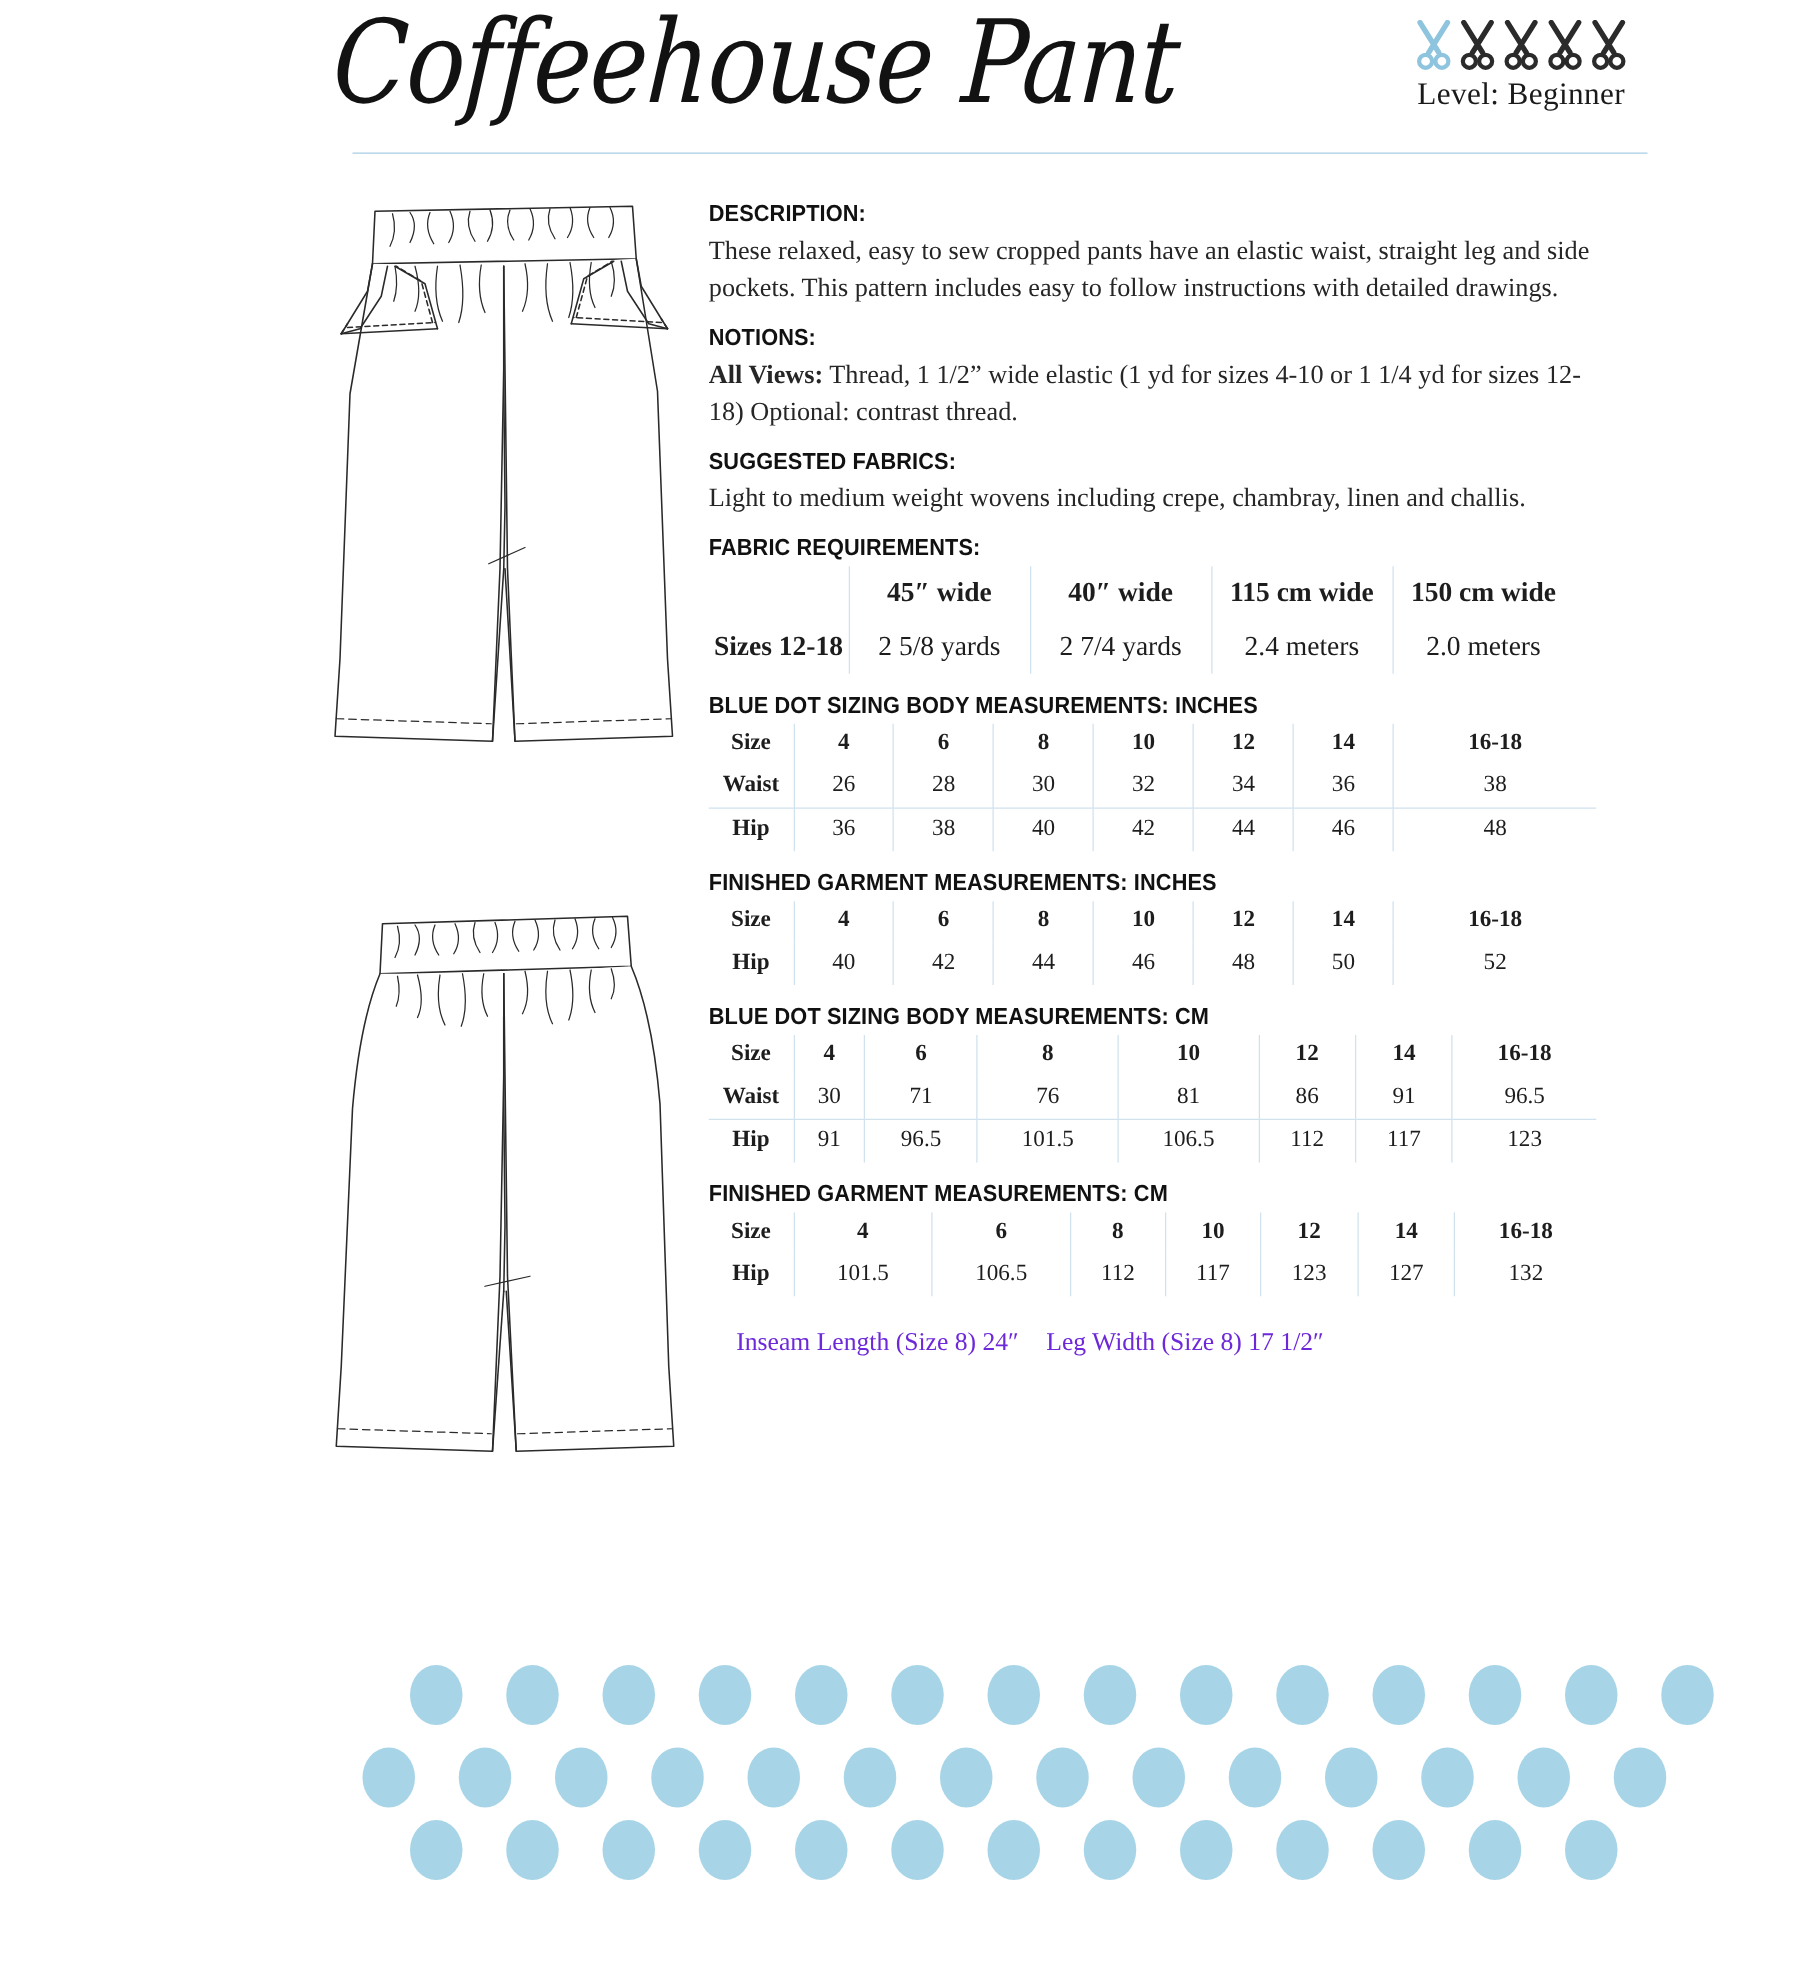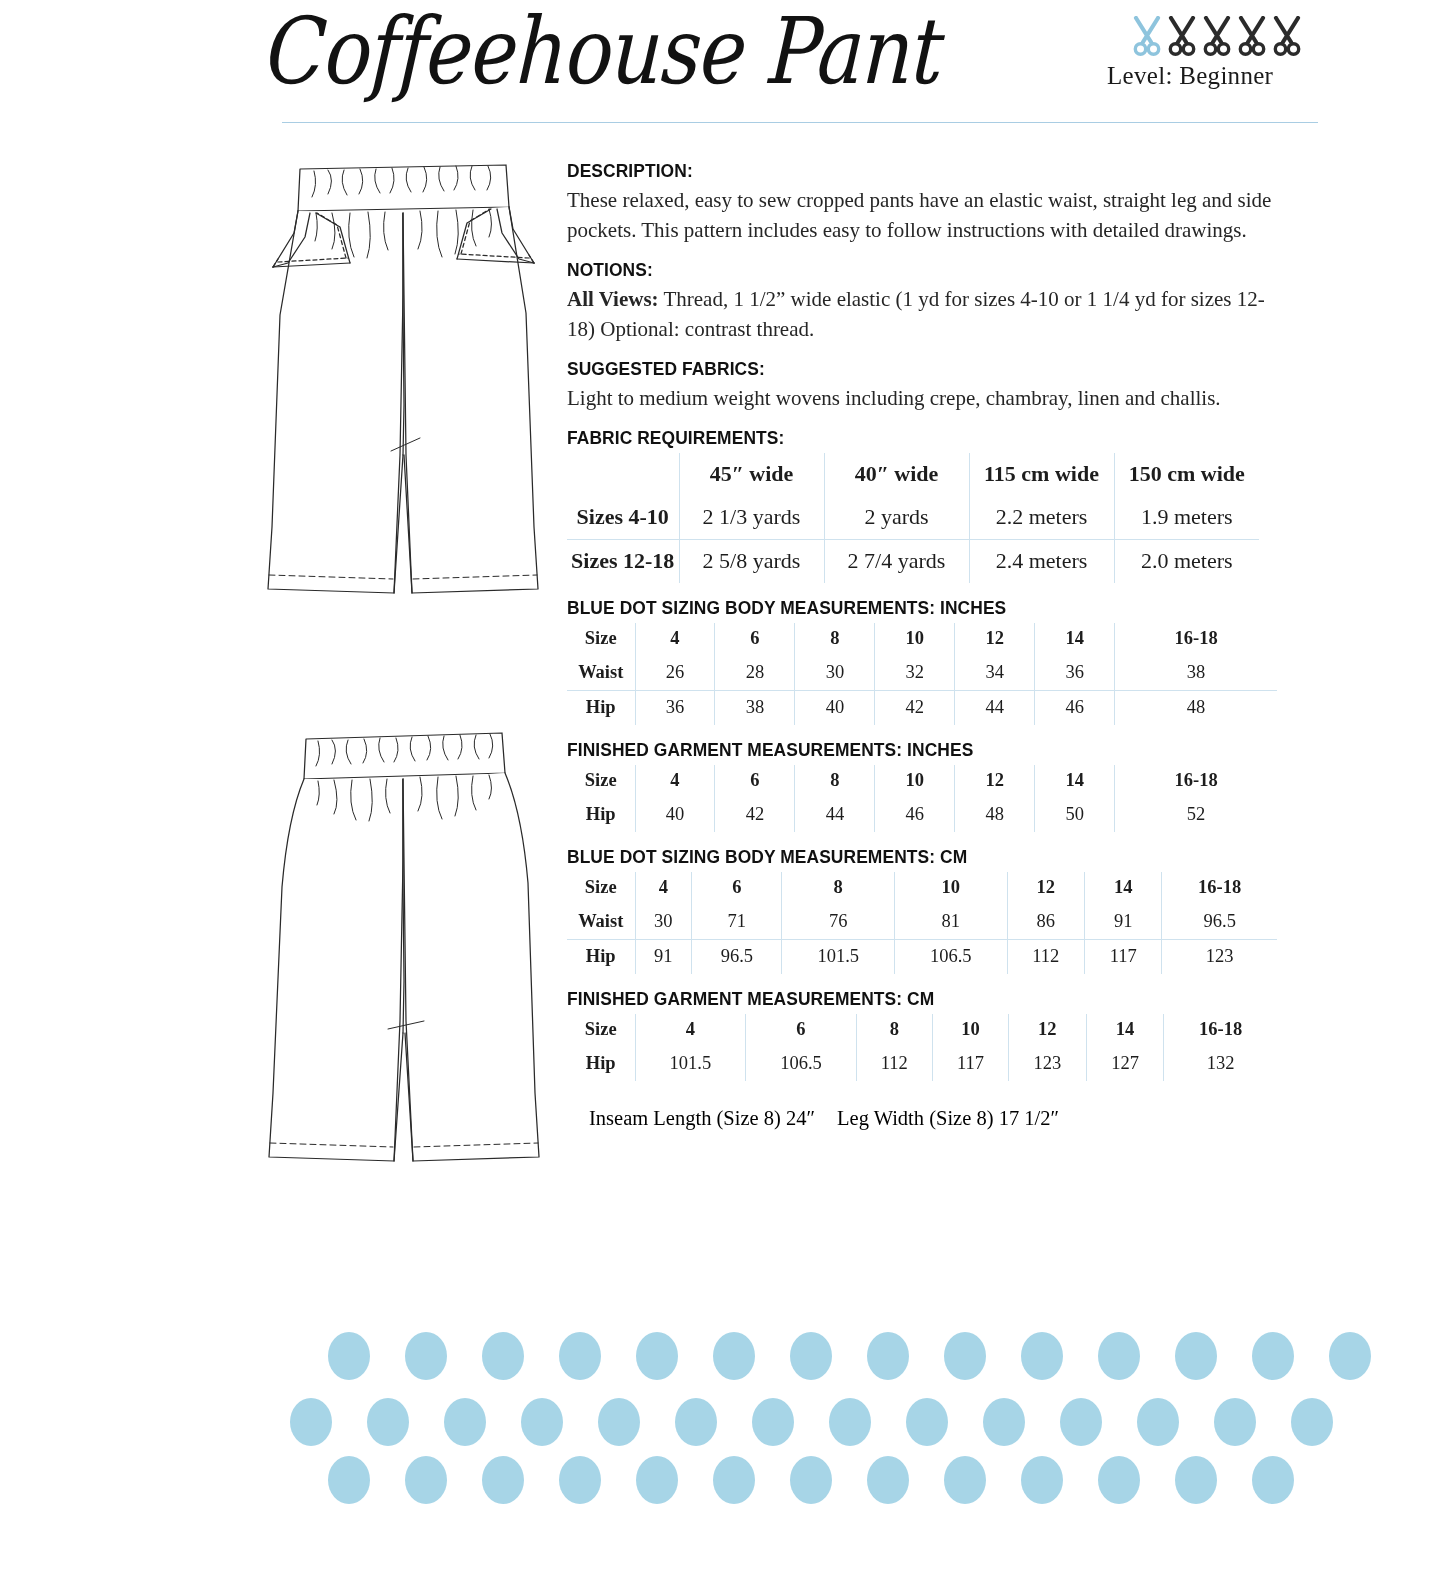--- a/index.html
+++ b/index.html
@@ -32,21 +32,21 @@
     letter-spacing: -1px;
     color: #121212;
     white-space: nowrap;
     transform: scaleY(1.18) skewX(-4deg);
     transform-origin: left top;
   }
   #level-block {
     position: absolute;
     right: 118px; top: 14px;
     width: 220px;
-    text-align: left;
+    text-align: center;
   }
   #scissors-row {
     display: flex;
     justify-content: center;
     align-items: flex-end;
     gap: 1px;
     height: 44px;
   }
   .scissor-icon { display: block; }
   #level-label {
@@ -134,21 +134,21 @@
 
   
   .size-table { width: 692px; }
   .size-table th.corner, .size-table td.rowlabel { width: 68px; }
   .size-table th, .size-table td { padding: 8px 2px 9px 2px; }
 
   #inseam-line {
     margin-top: 26px;
     font-family: "Liberation Serif", serif;
     font-size: 20.5px;
-    color: #000000;
+    color: #6d28d9;
     padding-left: 22px;
   }
   #inseam-line .gap { display: inline-block; width: 22px; }
 
   
   #dot-pattern {
     position: absolute;
     left: 280px; top: 1332px;
     width: 1110px; height: 200px;
   }
@@ -330,27 +330,20 @@
       <thead>
         <tr>
           <th class="corner"></th>
           <th class="wcol">45″ wide</th>
           <th class="wcol">40″ wide</th>
           <th class="wcol">115 cm wide</th>
           <th class="wcol">150 cm wide</th>
         </tr>
       </thead>
       <tbody>
-        <tr>
-          <td class="rowlabel">Sizes 4-10</td>
-          <td>2 1/3 yards</td>
-          <td>2 yards</td>
-          <td>2.2 meters</td>
-          <td>1.9 meters</td>
-        </tr>
         <tr>
           <td class="rowlabel">Sizes 12-18</td>
           <td>2 5/8 yards</td>
           <td>2 7/4 yards</td>
           <td>2.4 meters</td>
           <td>2.0 meters</td>
         </tr>
       </tbody>
     </table>
 

